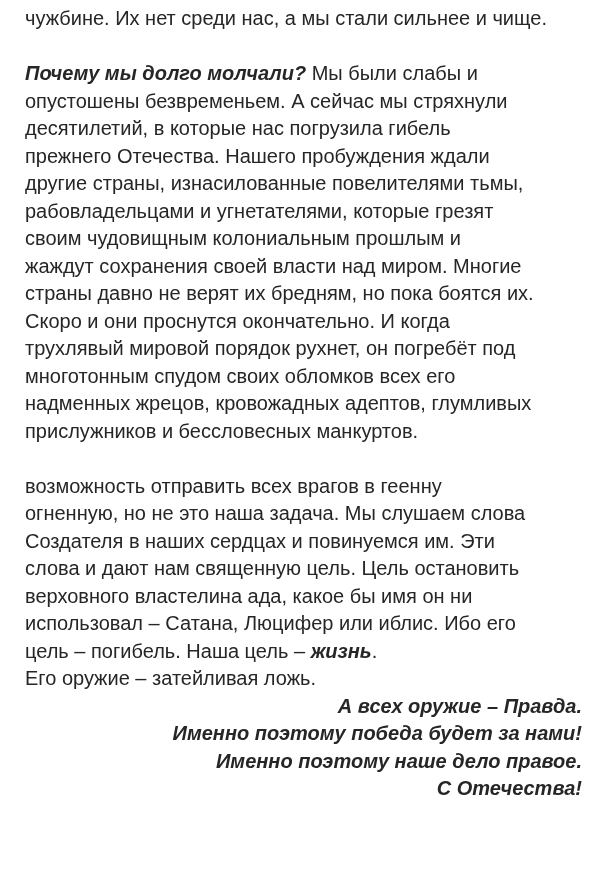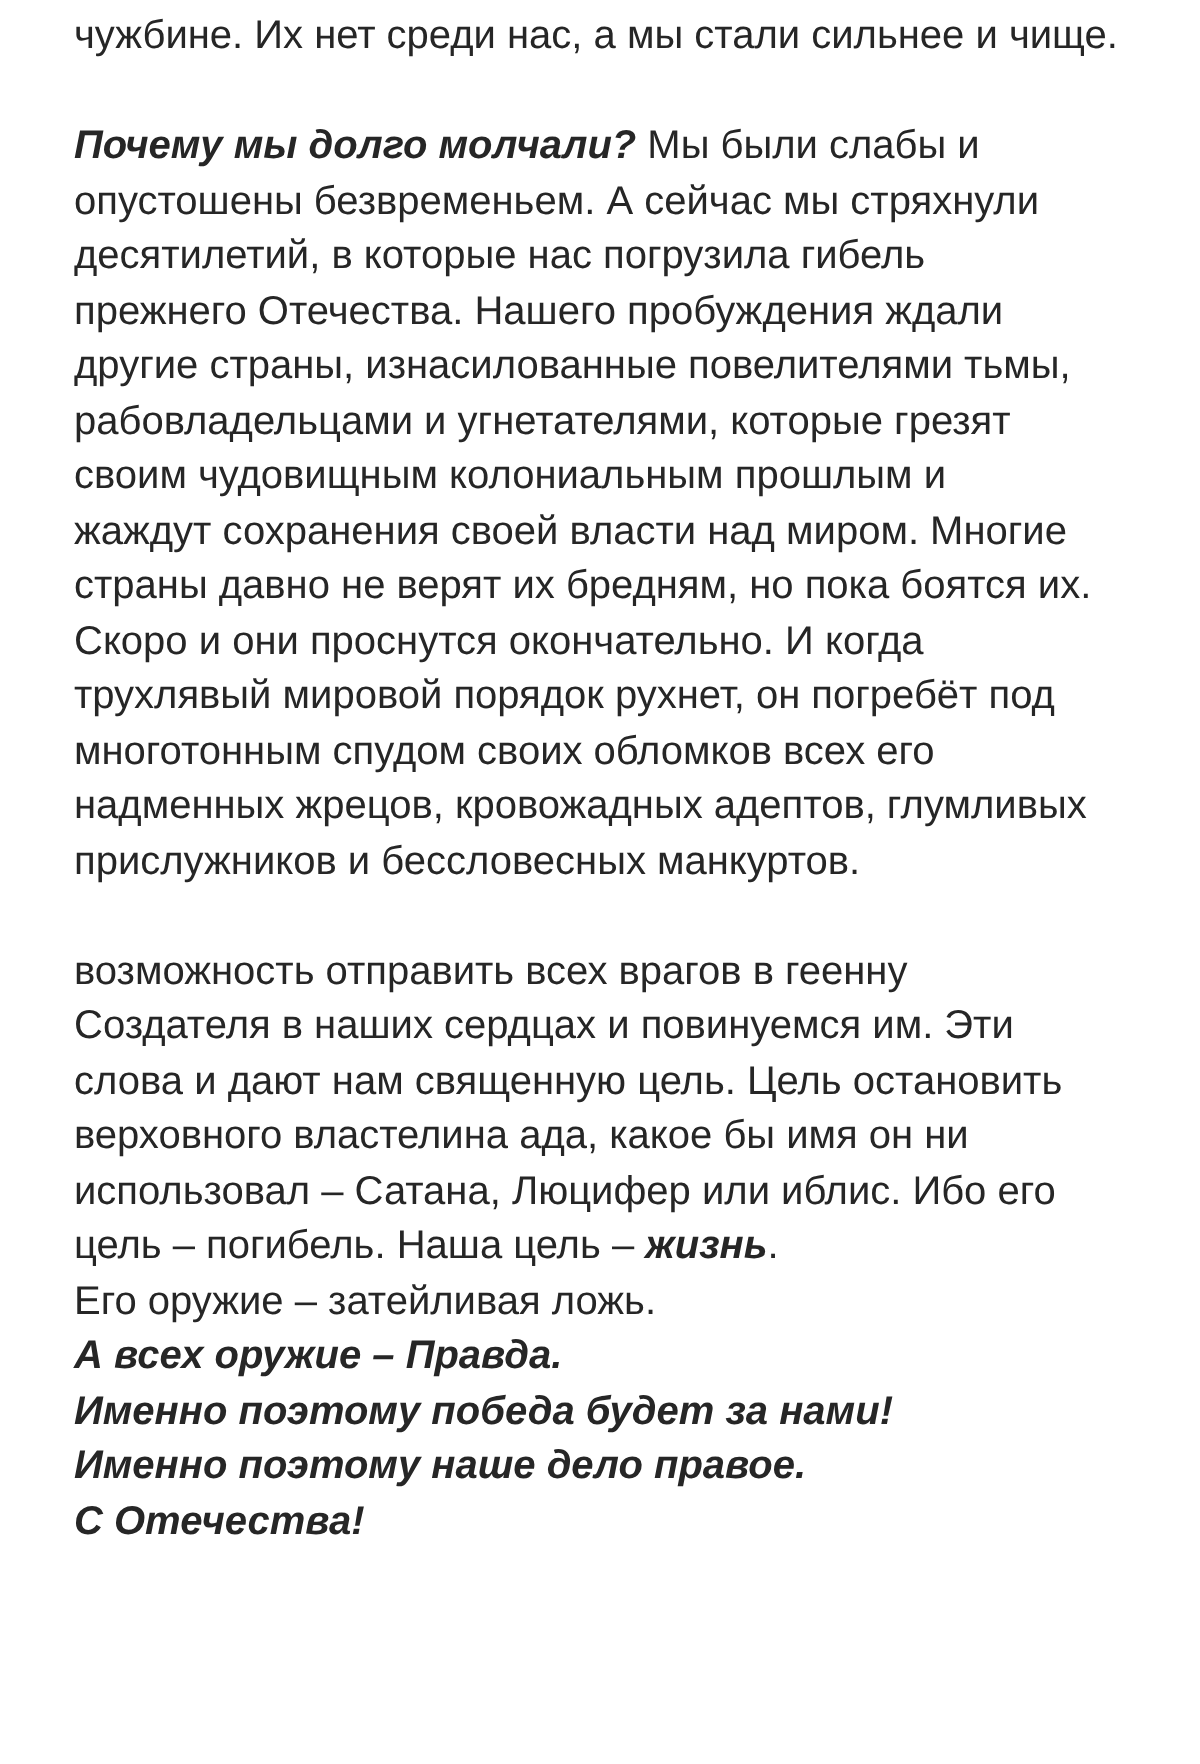--- a/index.html
+++ b/index.html
@@ -18,28 +18,28 @@
     font-family: "Liberation Sans", "DejaVu Sans", sans-serif;
     font-size: 20px;
     line-height: 27.5px;
     color: #262626;
     font-weight: 400;
     font-style: normal;
   }
   .line {
     white-space: nowrap;
     height: 27.5px;
-    margin-left: 12px;
   }
   .blank {
     height: 27.5px;
   }
   .bi {
     font-weight: 700;
     font-style: italic;
+    text-align: right;
   }
 </style>
 </head>
 <body>
 
 <div class="message">
 
   <div class="line">чужбине. Их нет среди нас, а мы стали сильнее и чище.</div>
 
   <div class="blank"></div>
@@ -60,20 +60,21 @@
       <div class="line">многотонным спудом своих обломков всех его</div>
       <div class="line">надменных жрецов, кровожадных адептов, глумливых</div>
       <div class="line">прислужников и бессловесных манкуртов.</div>
     </div>
 
   <div class="blank"></div>
 
 
   <div>
       <div class="line">возможность отправить всех врагов в геенну</div>
+      <div class="line">огненную, но не это наша задача. Мы слушаем слова</div>
       <div class="line">Создателя в наших сердцах и повинуемся им. Эти</div>
       <div class="line">слова и дают нам священную цель. Цель остановить</div>
       <div class="line">верховного властелина ада, какое бы имя он ни</div>
       <div class="line">использовал – Сатана, Люцифер или иблис. Ибо его</div>
     </div>
 
   <div class="line"><span>цель – погибель. Наша цель – </span><span class="bi">жизнь</span><span>.</span></div>
 
   <div class="line">Его оружие – затейливая ложь.</div>
 

